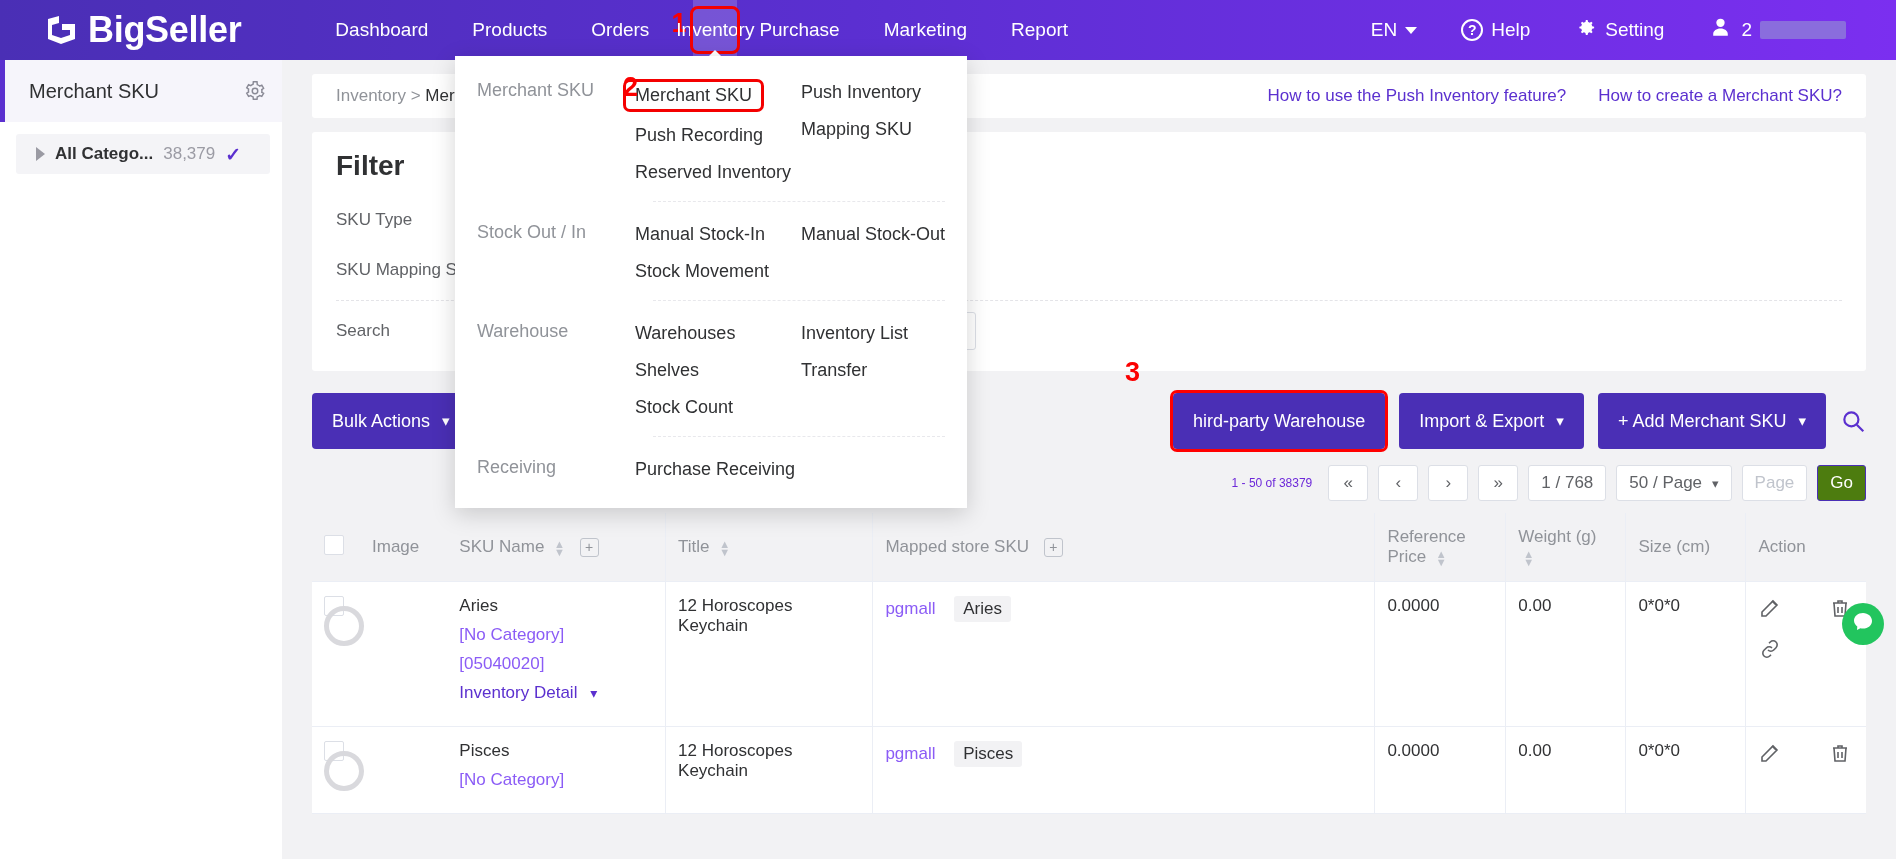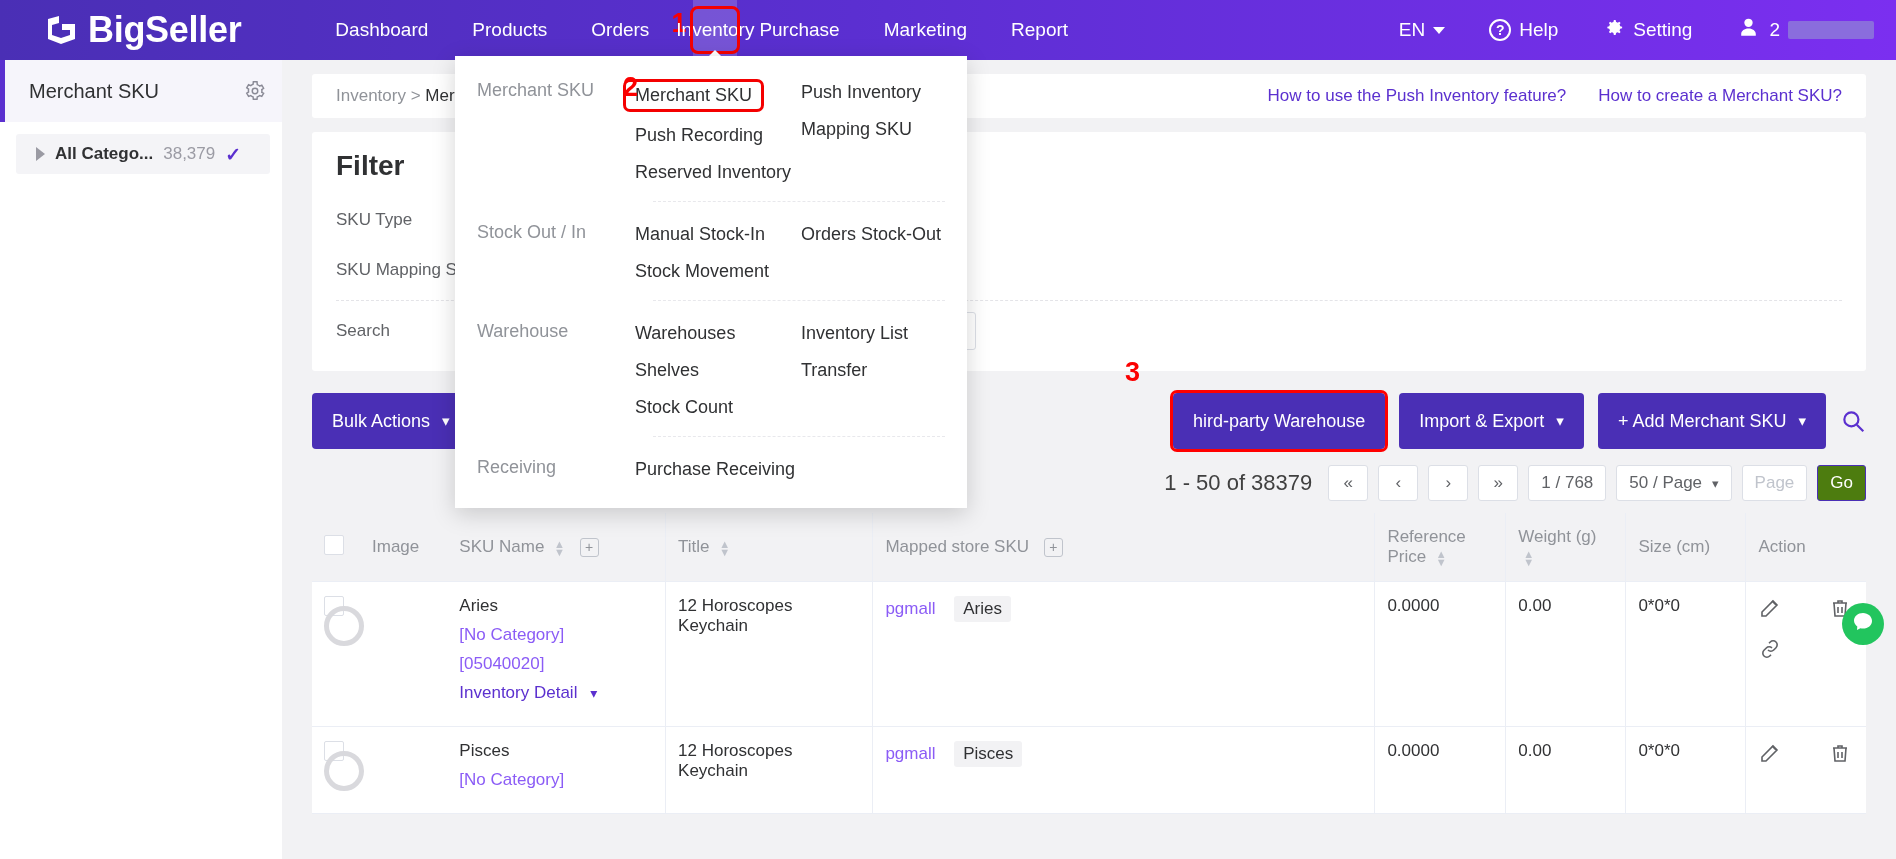--- a/index.html
+++ b/index.html
@@ -35,21 +35,21 @@
   }
   .redbox { outline: 3px solid #ff0000; border-radius: 4px; }
   .nav-item.boxed {
     outline:3px solid #f40000; border-radius:5px; height:42px; padding: 0 14px;
   }
   .marker {
     position:absolute; color:#fb0000; font-size:27px; font-weight:600;
     font-family:"Liberation Sans", sans-serif; line-height:1;
   }
 
-  .rightnav { margin-left:auto; display:flex; align-items:center; gap:0; }
+  .rightnav { margin-left:auto; display:flex; align-items:center; gap:0; padding-right: 28px; }
   .rn-item { display:flex; align-items:center; gap:8px; color:#fff; font-size:19px; padding: 0 22px; cursor:pointer; }
   .caret-d { width:0;height:0;border-left:6px solid transparent;border-right:6px solid transparent;border-top:7px solid #fff; }
   .circ-q { width:22px;height:22px;border:2px solid #fff;border-radius:50%; display:flex;align-items:center;justify-content:center;font-size:14px;font-weight:700; }
   .redact { display:inline-block; width:86px; height:18px; background:#8a6ddd; vertical-align:middle; border-radius:2px;}
 
   
   .leftpanel {
     position:absolute; top:60px; left:0; width:282px; height:799px; background:#fff;
   }
   .lp-head {
@@ -90,21 +90,21 @@
   .btn {
     background:#4a2fb5; color:#fff; border:none; border-radius:4px; height:56px;
     padding: 0 20px; font-size:18px; display:flex; align-items:center; gap:12px;
     cursor:pointer; font-family:"Liberation Sans",sans-serif; white-space:nowrap;
   }
   .chev { font-size:15px; }
   .spacer { flex:1; }
   .mag { width:26px;height:26px; color:#5b30cf; }
 
   .pager { display:flex; align-items:center; gap:10px; margin: 16px 30px 0 30px; justify-content:flex-end; }
-  .pg-text { font-size:22px; color:#404040; margin-right:6px; }
+  .pg-text { font-size:12px; color:#6d28d9; margin-right:6px; }
   .pg-btn {
     min-width:40px; height:36px; border:1px solid #dcdfe6; background:#fff; border-radius:3px;
     display:flex;align-items:center;justify-content:center; color:#606266; font-size:17px; cursor:pointer; padding:0 12px;
   }
   .pg-go { background:#4d7c0f; color:#fff; border-color:#4a2fb5; }
   .pg-input { color:#c0c4cc; }
 
   
   .tablewrap { margin: 12px 30px 0 30px; background:#fff; }
   table { width:100%; border-collapse:collapse; }
@@ -461,21 +461,21 @@
     <div class="menu-div"></div>
 
     <div class="menu-sec">
       <div class="menu-secname">Stock Out / In</div>
       <div class="menu-cols">
         <div class="menu-col c1">
           <div class="menu-item">Manual Stock-In</div>
           <div class="menu-item">Stock Movement</div>
         </div>
         <div class="menu-col">
-          <div class="menu-item">Orders Stock-Out</div>
+          <div class="menu-item">Manual Stock-Out</div>
         </div>
       </div>
     </div>
     <div class="menu-div"></div>
 
     <div class="menu-sec">
       <div class="menu-secname">Warehouse</div>
       <div class="menu-cols">
         <div class="menu-col c1">
           <div class="menu-item">Warehouses</div>

